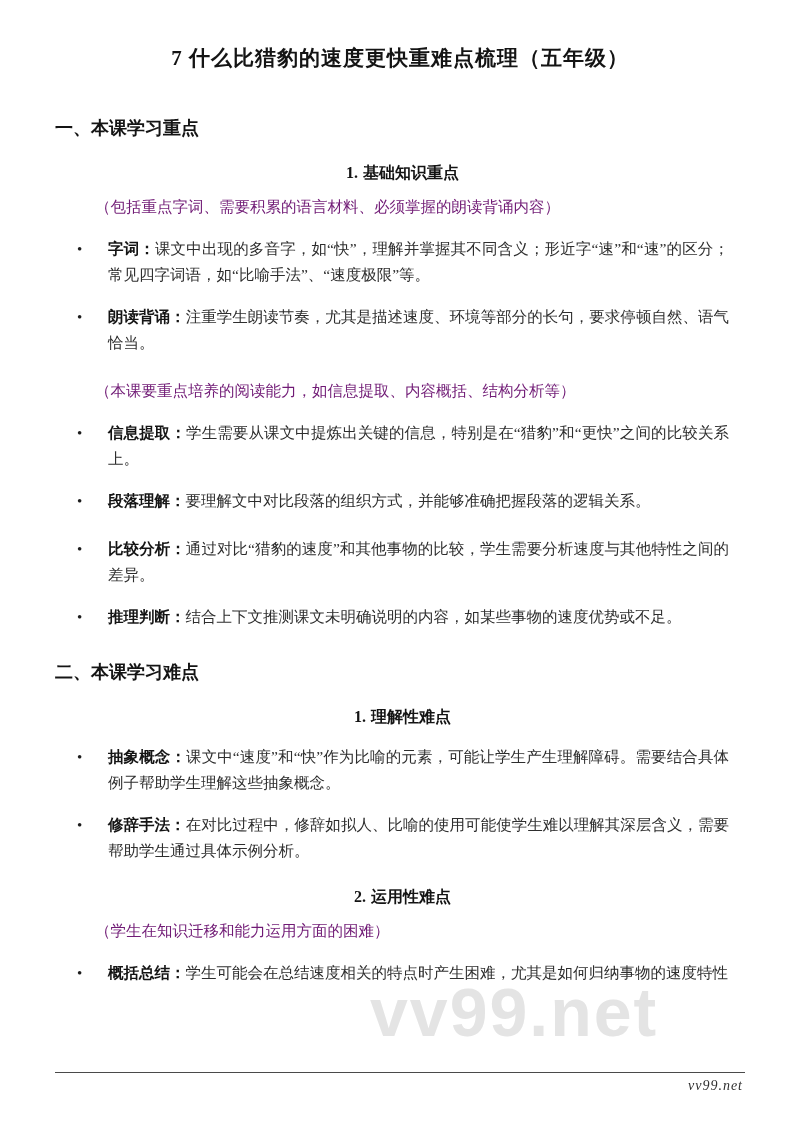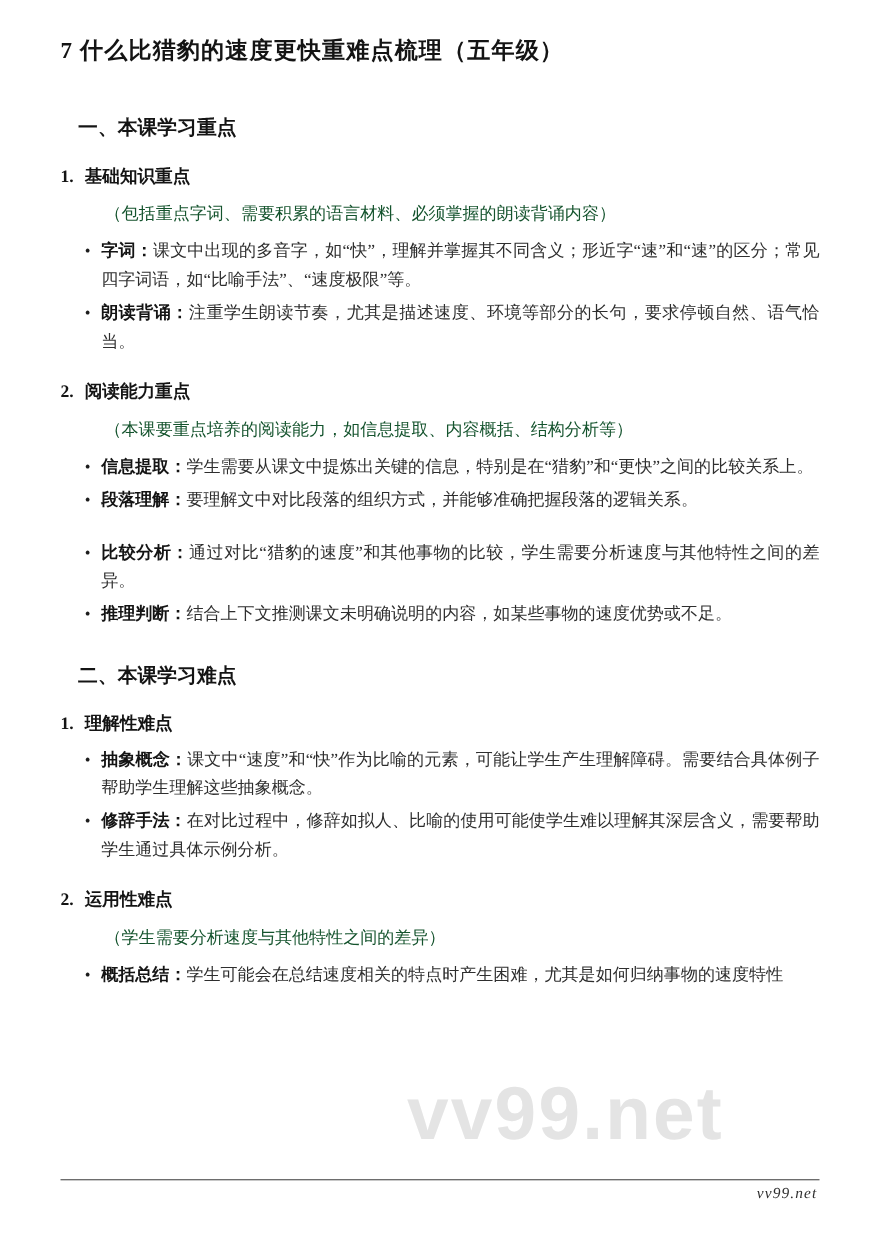--- a/index.html
+++ b/index.html
@@ -6,56 +6,57 @@
   .page{
     position:relative;
     width:800px;height:1130px;
     background:#ffffff;
     overflow:hidden;
     font-family:"Liberation Serif","DejaVu Serif",serif;
     color:#2b2b2b;
   }
   .content{position:relative;z-index:1;padding:0 55px;}
   .doc-title{
-    margin:0;padding-top:32px;
+    margin:0;padding-top:44px;
+    text-align:center;
     font-size:21px;line-height:28px;
     font-weight:bold;color:#141414;
     letter-spacing:1px;
   }
   .section-block h2{
-    margin:16px;
+    margin:0;
     font-size:18px;line-height:24px;
     font-weight:bold;color:#141414;
   }
   .section-block.first{margin-top:44px;}
   .section-block + .section-block{margin-top:30px;}
   .subsection{margin-top:22px;}
   .subsection h3{
     margin:0;
     font-size:16px;line-height:22px;
-    font-weight:bold;color:#141414;
+    font-weight:bold;color:#141414;text-align:center;
   }
   .h3-num{display:inline-block;min-width:22px;}
   .note{
     margin:10px 0 0 40px;
-    font-size:15.5px;line-height:26px;color:#14532d;
+    font-size:15.5px;line-height:26px;color:#701a75;
   }
   .bullets{margin:0;}
   .bullet{
     position:relative;
     margin:8px 0 0 22px;
     padding-left:15px;
   }
   .bullet + .bullet{margin-top:4px;}
   .bullet .dot{
     position:absolute;left:0;top:0;
     font-size:15px;line-height:26px;color:#1c1c1c;
   }
   .bullet p{
-    margin:0;
+    margin:16px;
     font-size:15.5px;line-height:26px;
     text-align:justify;color:#2e2e2e;
   }
   .blabel{font-weight:bold;color:#141414;}
   .watermark{
     position:absolute;left:370px;top:978px;z-index:0;
     font-family:"Liberation Sans","DejaVu Sans",sans-serif;
     font-weight:bold;
     font-size:68px;line-height:68px;
     letter-spacing:2px;
@@ -98,21 +99,20 @@
             <p><span class="blabel">字词：</span><span>课文中出现的多音字，如“快”，理解并掌握其不同含义；形近字“速”和“速”的区分；常见四字词语，如“比喻手法”、“速度极限”等。</span></p>
           </div>
           <div class="bullet">
             <span class="dot">•</span>
             <p><span class="blabel">朗读背诵：</span><span>注重学生朗读节奏，尤其是描述速度、环境等部分的长句，要求停顿自然、语气恰当。</span></p>
           </div>
         </div>
       </div>
 
       <div class="subsection">
-        <h3><span class="h3-num">2.</span><span>阅读能力重点</span></h3>
         <p class="note">（本课要重点培养的阅读能力，如信息提取、内容概括、结构分析等）</p>
         <div class="bullets">
           <div class="bullet">
             <span class="dot">•</span>
             <p><span class="blabel">信息提取：</span><span>学生需要从课文中提炼出关键的信息，特别是在“猎豹”和“更快”之间的比较关系上。</span></p>
           </div>
           <div class="bullet">
             <span class="dot">•</span>
             <p><span class="blabel">段落理解：</span><span>要理解文中对比段落的组织方式，并能够准确把握段落的逻辑关系。</span></p>
           </div>
@@ -145,21 +145,21 @@
           </div>
           <div class="bullet">
             <span class="dot">•</span>
             <p><span class="blabel">修辞手法：</span><span>在对比过程中，修辞如拟人、比喻的使用可能使学生难以理解其深层含义，需要帮助学生通过具体示例分析。</span></p>
           </div>
         </div>
       </div>
 
       <div class="subsection">
         <h3><span class="h3-num">2.</span><span>运用性难点</span></h3>
-        <p class="note">（学生需要分析速度与其他特性之间的差异）</p>
+        <p class="note">（学生在知识迁移和能力运用方面的困难）</p>
         <div class="bullets">
           <div class="bullet">
             <span class="dot">•</span>
             <p><span class="blabel">概括总结：</span><span>学生可能会在总结速度相关的特点时产生困难，尤其是如何归纳事物的速度特性</span></p>
           </div>
         </div>
       </div>
     </div>
 
   </div>

